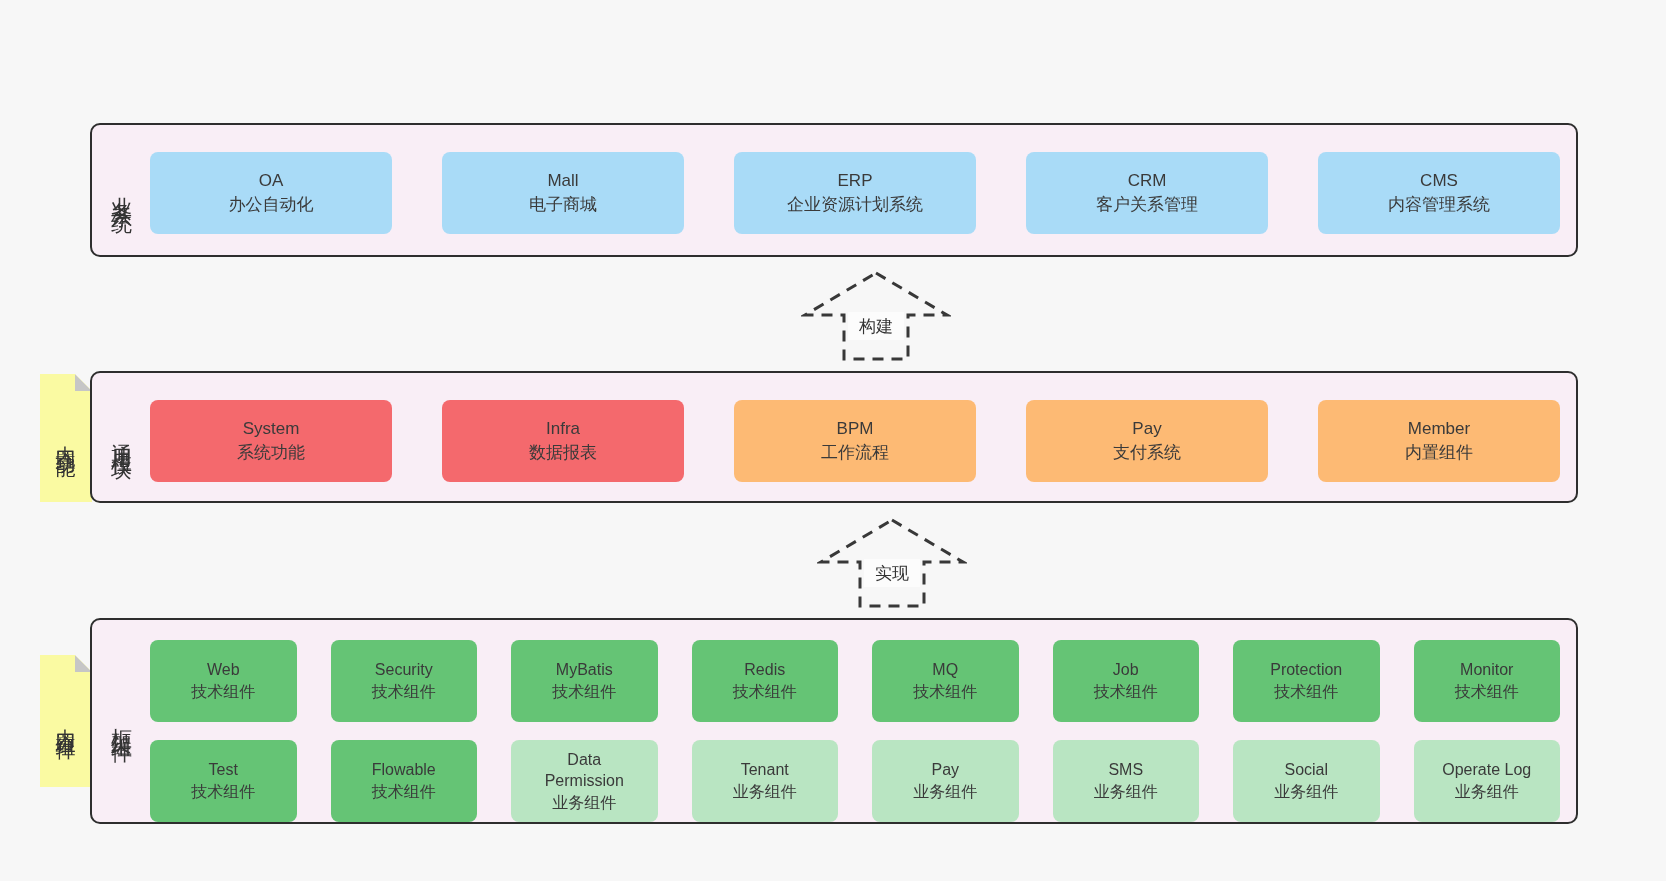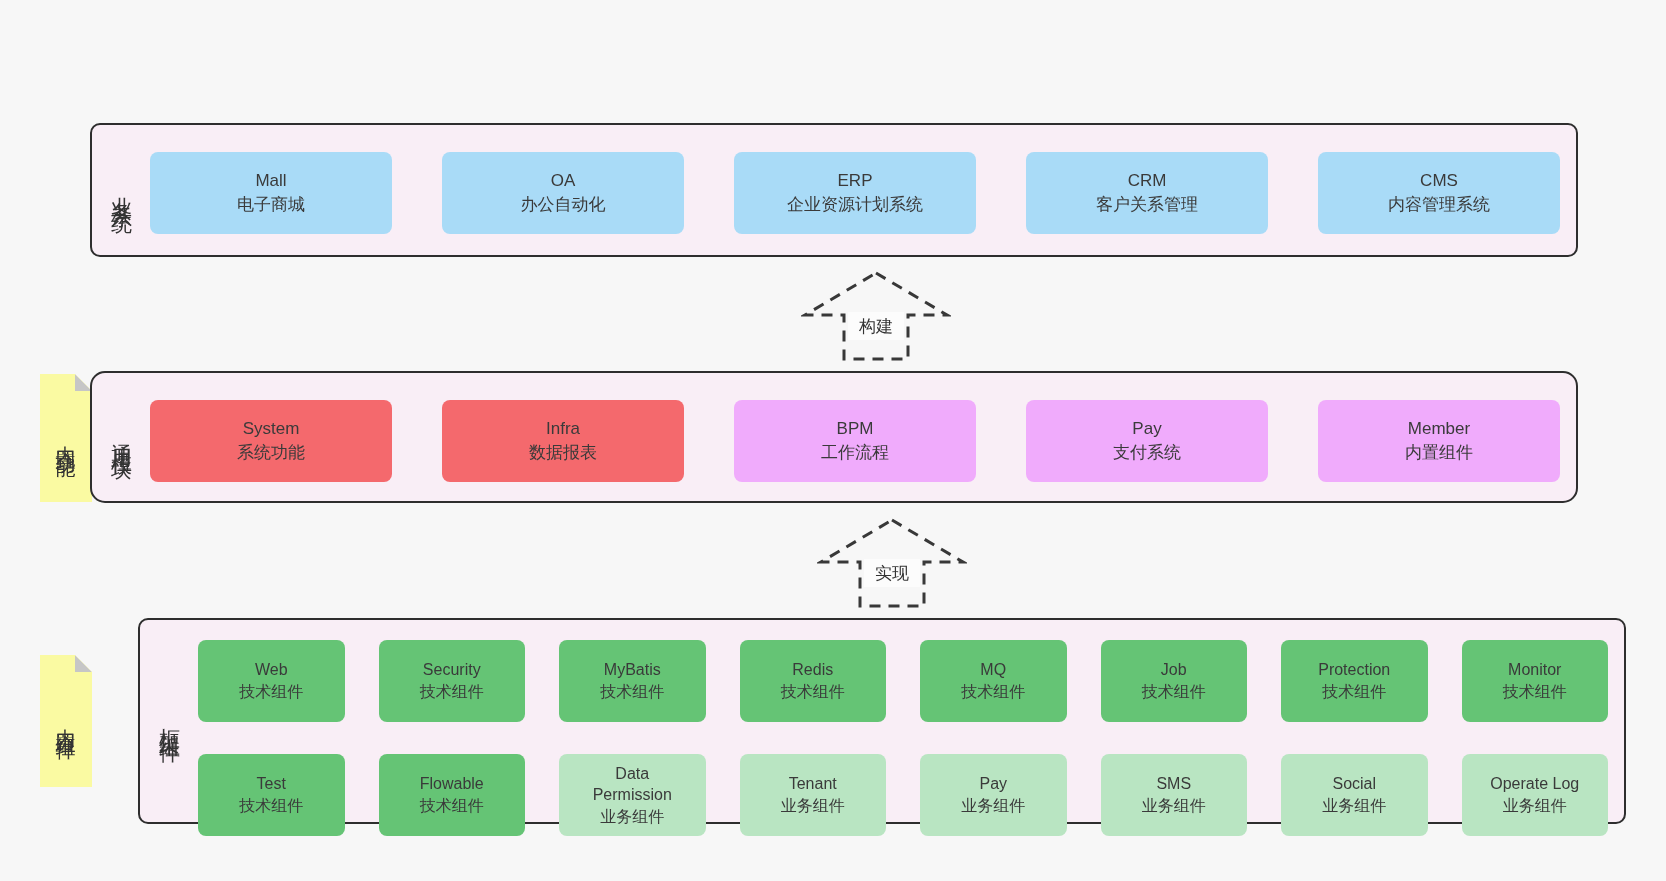--- a/index.html
+++ b/index.html
@@ -6,45 +6,45 @@
   .stage{
     position:relative;width:1666px;height:881px;background:#f7f7f7;
     font-family:"Liberation Sans","DejaVu Sans",sans-serif;color:#3a3a3a;overflow:hidden;
   }
   
   .band{
     position:absolute;left:90px;width:1488px;background:#f9eef6;
     border:2px solid #2e2e2e;border-radius:10px;box-sizing:border-box;
   }
   .band-1{top:123px;height:134px;}
-  .band-2{top:371px;height:132px;border-radius:15px;}
-  .band-3{top:618px;height:206px;margin-left:48px;}
+  .band-2{top:371px;height:132px;}
+  .band-3{top:618px;height:206px;}
   .vlabel{
     writing-mode:vertical-rl;text-orientation:upright;
     font-size:21px;letter-spacing:5px;color:#333;line-height:1;
   }
   .band-label{
     position:absolute;left:11px;top:0;bottom:0;width:38px;
     display:flex;align-items:center;justify-content:center;
   }
   
   .row{position:absolute;left:58px;right:16px;display:flex;gap:50px;}
   .band-3 .row{gap:34px;}
   .row-a{top:27px;height:82px;}
   .row-b1{top:20px;height:82px;}
-  .row-b2{top:134px;height:82px;justify-content:flex-end;}
+  .row-b2{top:120px;height:82px;justify-content:flex-end;}
   .box{
     flex:1;border-radius:8px;display:flex;flex-direction:column;
     align-items:center;justify-content:center;text-align:center;
     font-size:17px;line-height:1.42;padding:2px 4px;box-sizing:border-box;
   }
   .band-3 .box{font-size:16px;line-height:1.35;}
   .box-blue{background:#a9dbf7;}
   .box-red{background:#f4696d;}
-  .box-pink{background:#f0abfc;}
+  .box-pink{background:#fdba74;}
   .box-green{background:#65c475;}
   .box-green-light{background:#b9e5c2;}
   .box-dataperm .t1{max-width:100px;}
   
   .note{
     position:absolute;left:40px;width:52px;background:#fafaa2;
     display:flex;align-items:center;justify-content:center;
     clip-path:polygon(0 0,calc(100% - 17px) 0,100% 17px,100% 100%,0 100%);
   }
   .note-1{top:374px;height:128px;}
@@ -76,26 +76,26 @@
     <span class="vlabel">内置组件</span>
     <span class="fold"></span>
   </div>
 
   <div class="band band-1">
     <div class="band-label">
       <span class="vlabel">业务系统</span>
     </div>
     <div class="row row-a">
       <div class="box box-blue">
+        <div class="t1">OA</div>
+        <div class="t2">办公自动化</div>
+      </div>
+      <div class="box box-blue">
         <div class="t1">Mall</div>
         <div class="t2">电子商城</div>
-      </div>
-      <div class="box box-blue">
-        <div class="t1">OA</div>
-        <div class="t2">办公自动化</div>
       </div>
       <div class="box box-blue">
         <div class="t1">ERP</div>
         <div class="t2">企业资源计划系统</div>
       </div>
       <div class="box box-blue">
         <div class="t1">CRM</div>
         <div class="t2">客户关系管理</div>
       </div>
       <div class="box box-blue">

